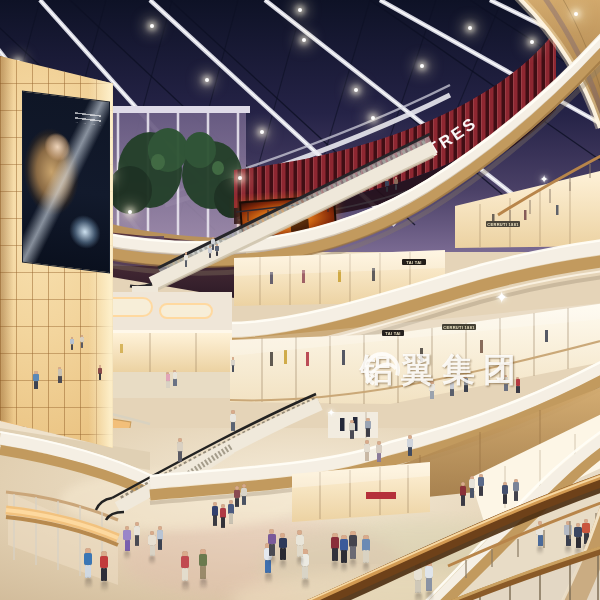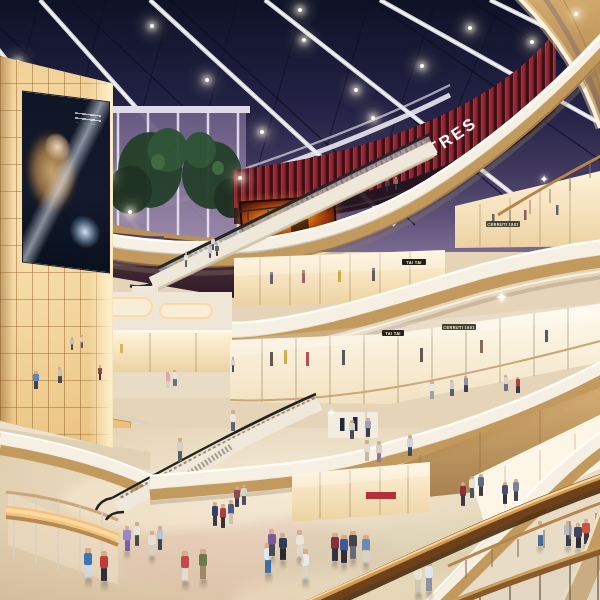--- a/index.html
+++ b/index.html
@@ -877,14 +877,21 @@
     <path d="M296,606 C400,560 505,509 614,471" stroke="#f7d9a4" stroke-width="1.8"></path>
   </g>
 </svg>
 
 <div id="sparkles">
       <div class="sparkle" style="left: 495px; top: 288px; font-size: 16px;">✦</div>
       <div class="sparkle" style="left: 539.5px; top: 172.5px; font-size: 11px;">✦</div>
       <div class="sparkle" style="left: 327px; top: 407px; font-size: 10px;">✦</div>
     </div>
 
-
+<div id="watermark">
+  <svg width="44" height="44" viewBox="0 0 44 44">
+    <circle cx="22" cy="22" r="16" fill="none" stroke="rgba(255,255,255,.85)" stroke-width="4" stroke-dasharray="72 30" transform="rotate(120 22 22)"></circle>
+    <path d="M10,28 C18,15 30,13 36,21" fill="none" stroke="rgba(255,255,255,.85)" stroke-width="3.5"></path>
+  </svg>
+  <span class="wm-text">铝翼集团</span>
 </div>
 
+</div>
+
 </body></html>

